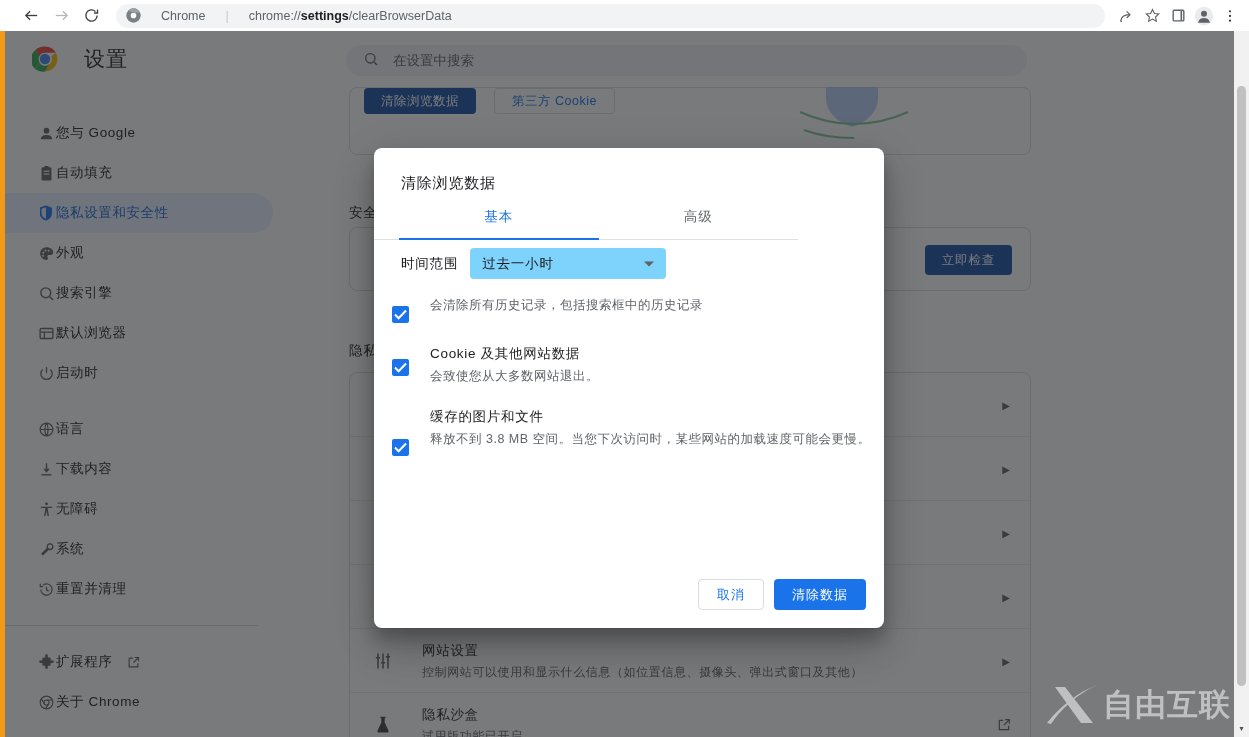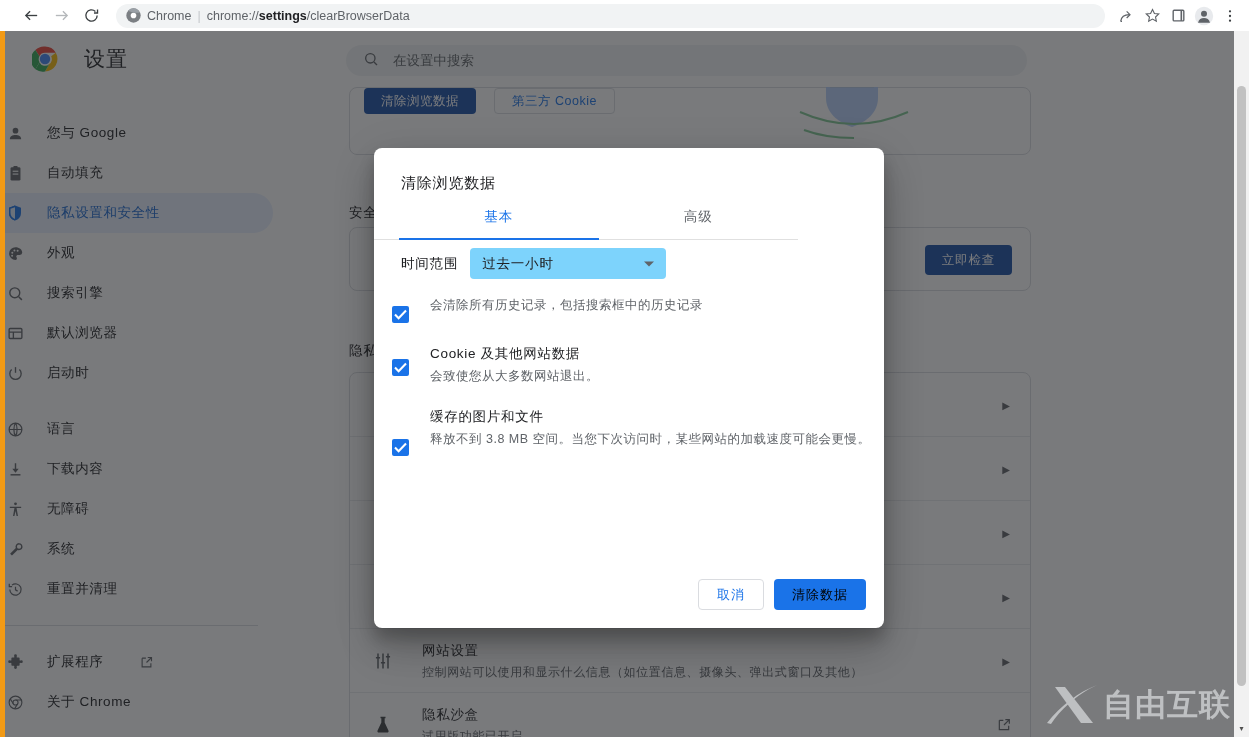--- a/index.html
+++ b/index.html
@@ -23,21 +23,21 @@
   }
   .nav-btn {
     width: 30px; height: 30px; display: flex; align-items: center; justify-content: center;
     color: #5f6368;
   }
   .nav-btn:first-child { margin-left: 16px; }
   .nav-btn svg { display: block; }
   .omnibox {
     flex: 1; height: 24px; margin-left: 10px; margin-right: 8px;
     background: #f1f3f4; border-radius: 13px;
-    display: flex; align-items: center; padding: 0 10px; gap: 6px;
+    display: flex; align-items: center; padding: 0 10px; gap: 20px;
     font-size: 12.5px; color: #202124; min-width: 0;
   }
   .chrome-logo-sm { width: 15px; height: 15px; flex: none; position: relative; }
   .omni-label { color: #5f6368; font-size: 12.5px; }
   .omni-sep { color: #c6c9cc; }
   .omni-url { color: #5f6368; white-space: nowrap; overflow: hidden; }
   .omni-url b { color: #202124; font-weight: 700; }
   .tb-icon {
     width: 26px; height: 26px; flex: none;
     display: flex; align-items: center; justify-content: center; color: #5f6368;
@@ -63,21 +63,21 @@
   .search-box .ph { font-size: 13.5px; color: #5f6368; }
 
   
   .sidebar {
     position: absolute; left: 0; top: 56px; width: 268px; height: 650px;
     background: #ffffff; padding-top: 26px;
   }
   .snav-item {
     height: 40px; display: flex; align-items: center;
     border-top-right-radius: 20px; border-bottom-right-radius: 20px;
-    gap: 22px; color: #202124; font-size: 13.5px;
+    padding-left: 31px; color: #202124; font-size: 13.5px;
     letter-spacing: 0.6px;
   }
   .snav-item .sicon {
     width: 20px; height: 20px; flex: none;
     display: flex; align-items: center; justify-content: center; color: #5f6368;
   }
   .snav-item.active { background: #e8f0fe; color: #1967d2; }
   .snav-item.active .sicon { color: #1a73e8; }
   .snav-gap { height: 16px; }
   .snav-div { height: 1px; background: #dadce0; margin: 0 0 0 0; width: 253px; }
@@ -219,21 +219,21 @@
   .opt-sub.wide { width: 444px; }
 
   .dlg-footer {
     position: absolute; right: 18px; bottom: 18px; display: flex; gap: 10px; align-items: center;
   }
   .btn-cancel {
     background: #ffffff; color: #1a73e8; border: 1px solid #dadce0; border-radius: 4px;
     height: 31px; padding: 0 18px; font-size: 13px; font-family: inherit; letter-spacing: 1px;
   }
   .btn-clear {
-    background: #1a73e8; color: #000000; border: none; border-radius: 4px;
+    background: #1a73e8; color: #ffffff; border: none; border-radius: 4px;
     height: 31px; padding: 0 18px; font-size: 13px; font-family: inherit; letter-spacing: 1px;
   }
 
   
   .watermark {
     position: absolute; right: 18px; bottom: 6px; height: 52px;
     display: flex; align-items: center; gap: 4px; opacity: .72;
   }
   .wm-x { width: 54px; height: 44px; }
   .wm-text {

